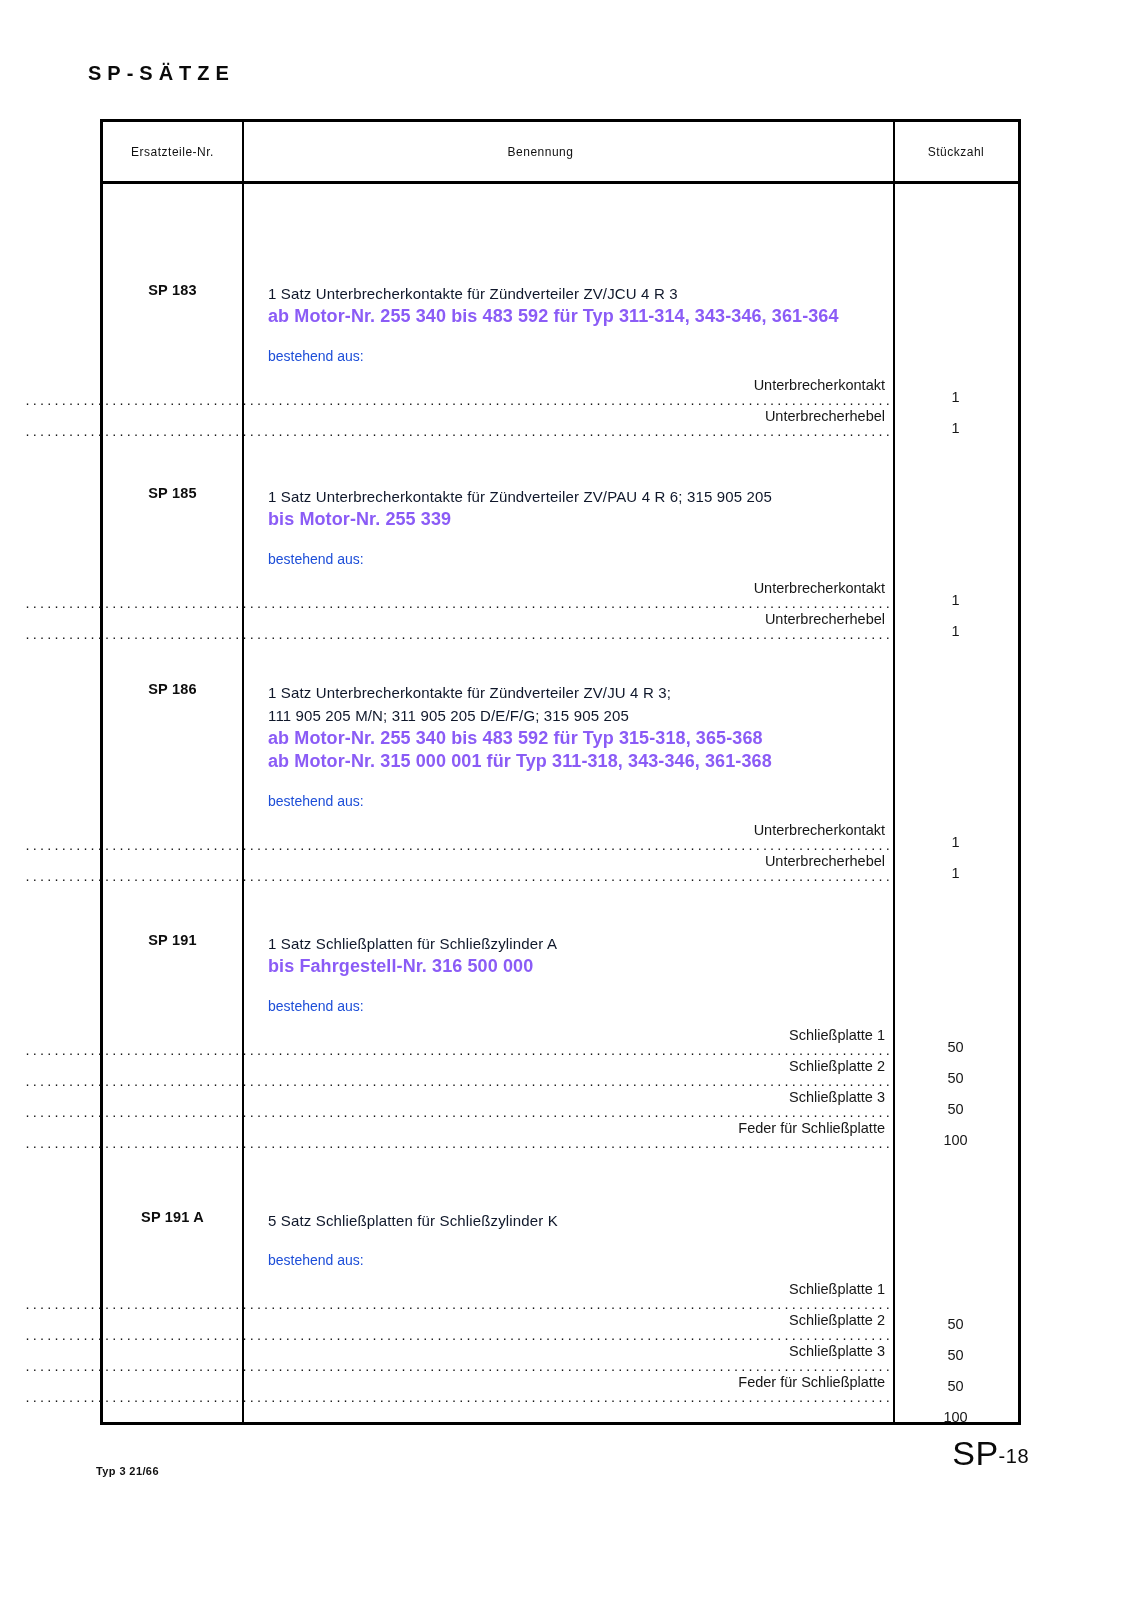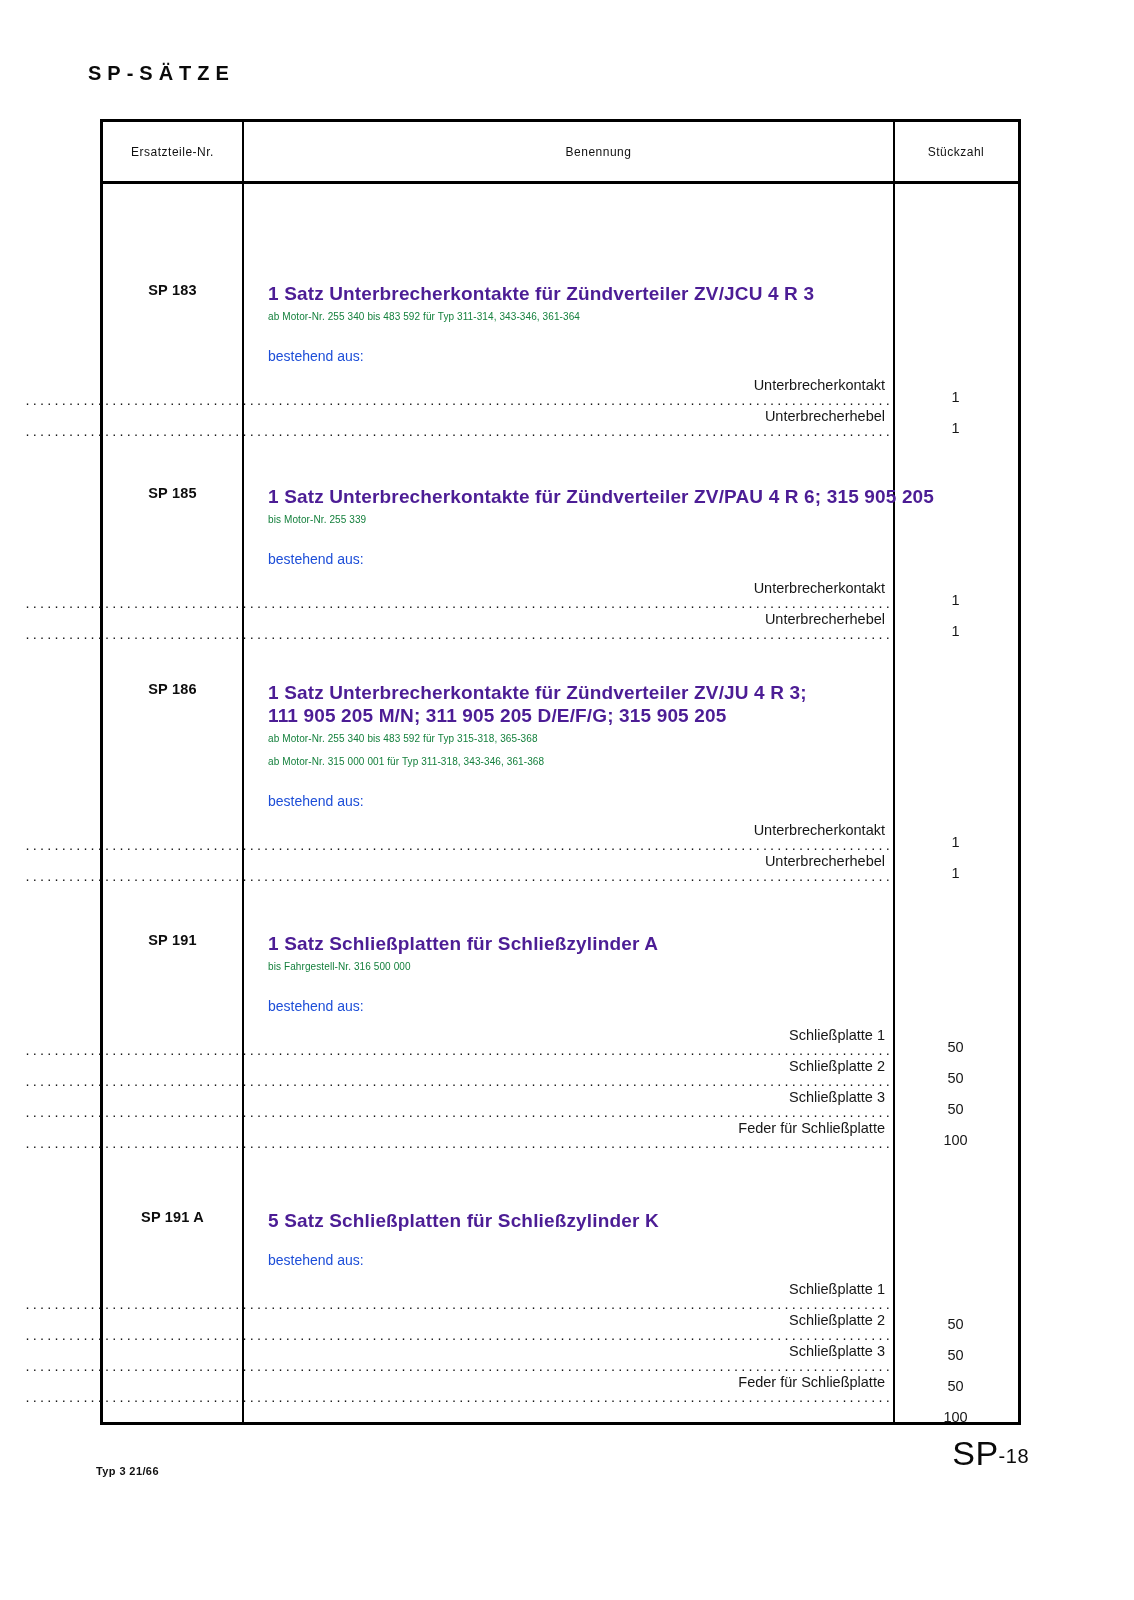--- a/index.html
+++ b/index.html
@@ -59,21 +59,21 @@
     top: 0;
     height: 100%;
     display: flex;
     align-items: center;
     justify-content: center;
     font-size: 12px;
     letter-spacing: 0.5px;
     color: #111;
   }
   .th-part   { left: 0;     width: 139px; }
-  .th-desc   { left: 141px; width: 613px; padding-left: 48px; }
+  .th-desc   { left: 131px; width: 613px; }
   .th-qty    { left: 790px; width: 126px; }
 
   .vline {
     position: absolute;
     top: 0;
     bottom: 0;
     width: 2px;
     background: #000;
   }
 
@@ -105,32 +105,32 @@
 
   .col-desc {
     position: absolute;
     left: 139px;
     width: 651px;
     padding-left: 26px;
     box-sizing: border-box;
   }
 
   .title-line {
-    font-size: 19px;
+    font-size: 15px;
+    font-weight: normal;
+    letter-spacing: 0.15px;
+    color: #0f172a;
+    white-space: nowrap;
+    line-height: 23px;
+  }
+  .sub-line {
+    font-size: 18px;
     font-weight: bold;
-    letter-spacing: 0.15px;
-    color: #4c1d95;
-    white-space: nowrap;
-    line-height: 23px;
-  }
-  .sub-line {
-    font-size: 10px;
-    font-weight: normal;
     letter-spacing: 0.1px;
-    color: #15803d;
+    color: #8b5cf6;
     white-space: nowrap;
     line-height: 23px;
   }
   .consists {
     font-size: 14px;
     color: #1d4ed8;
     line-height: 23px;
     white-space: nowrap;
   }
 

